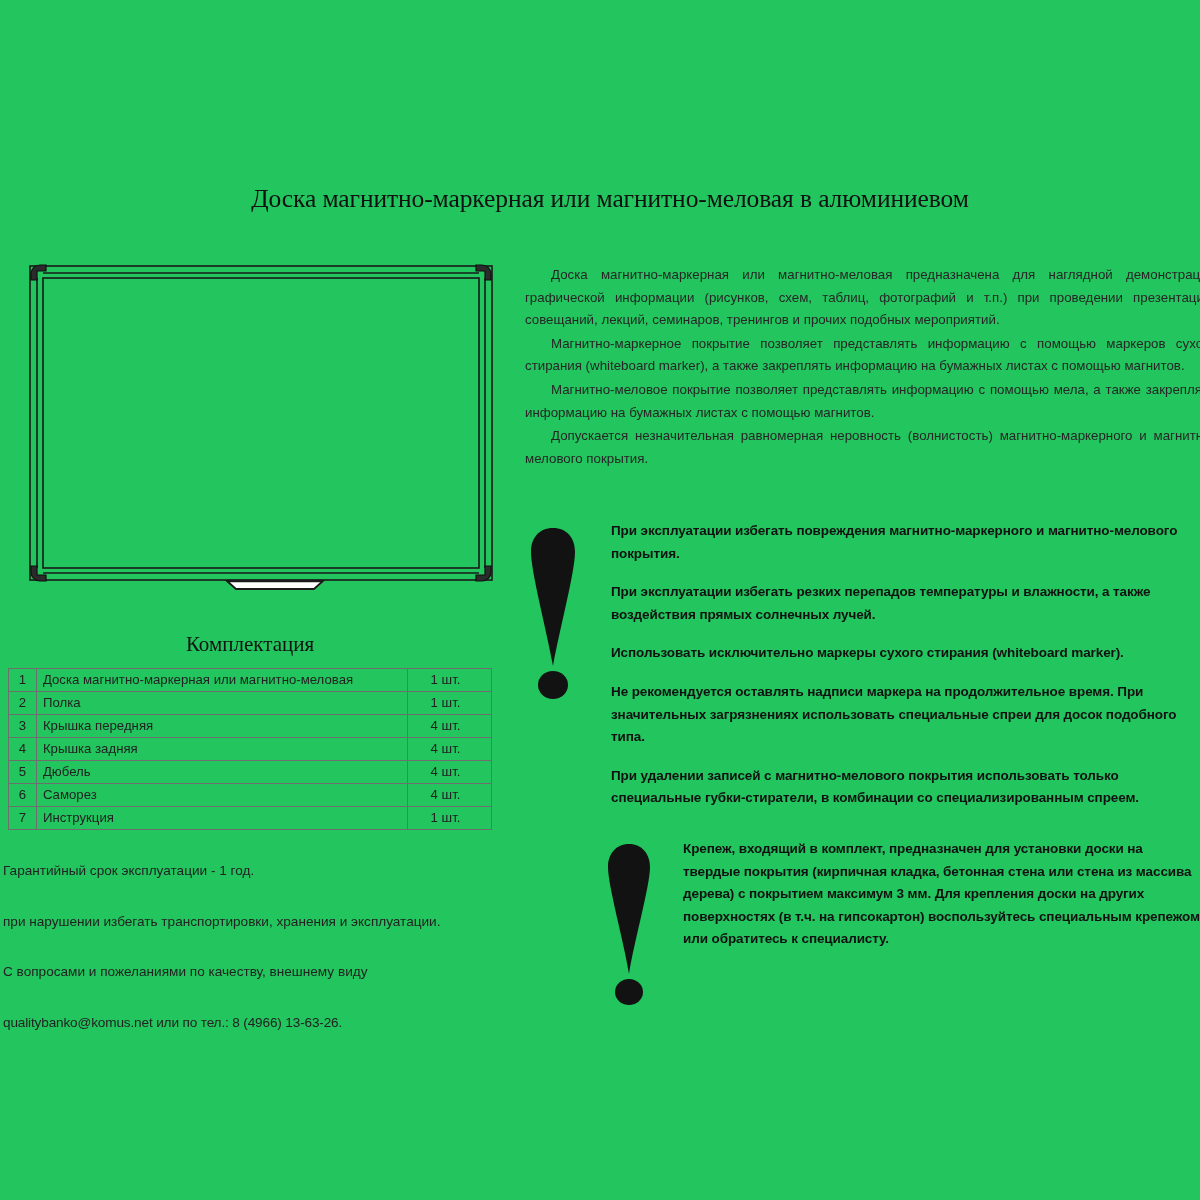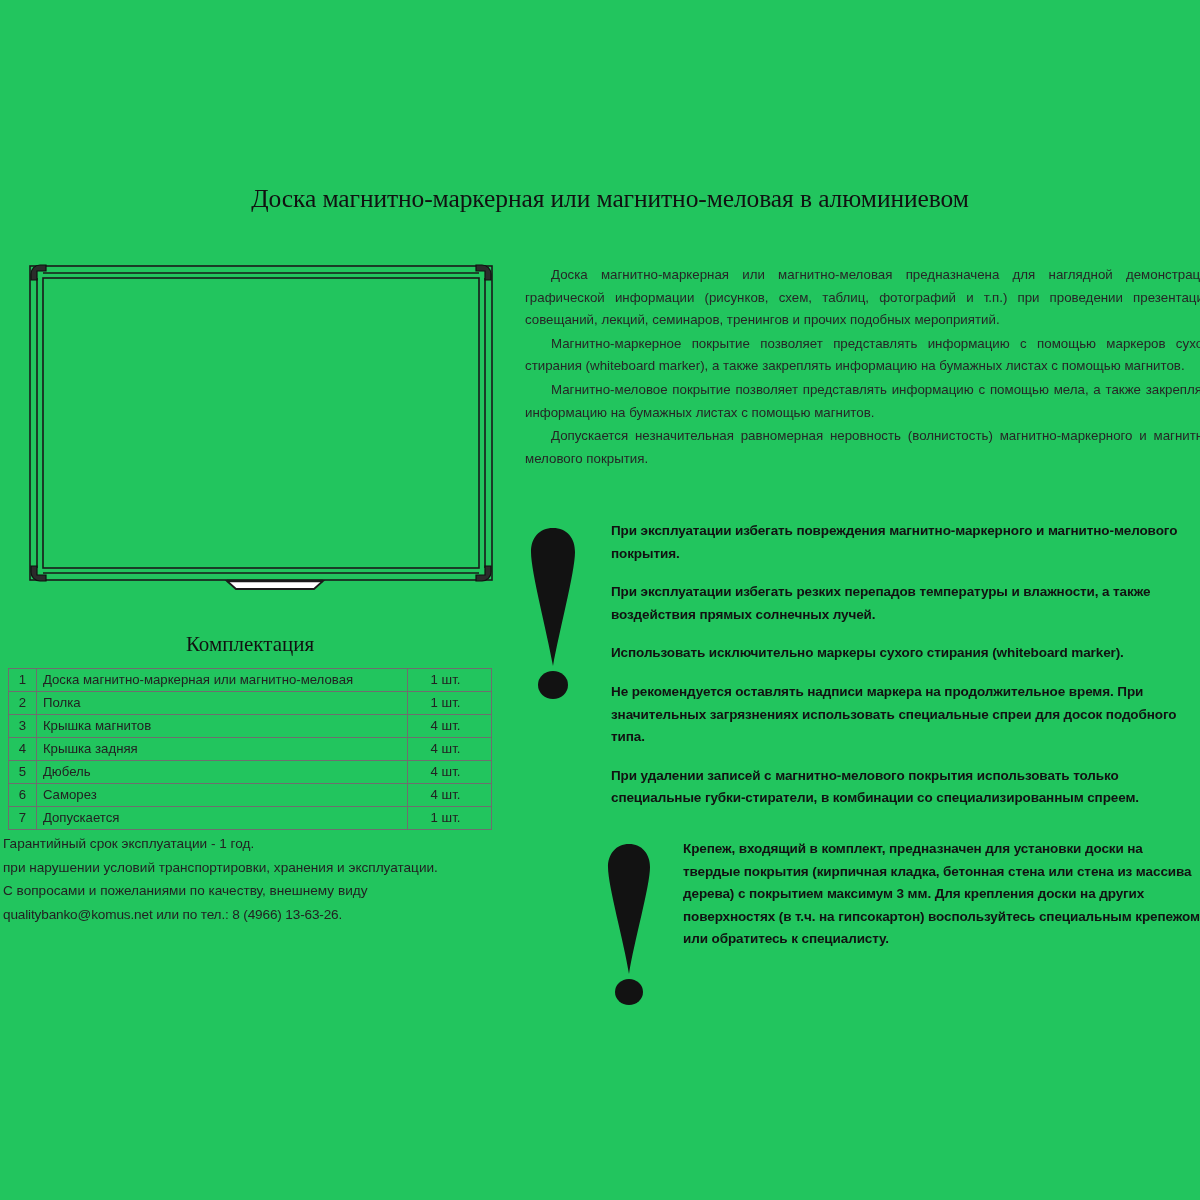--- a/index.html
+++ b/index.html
@@ -92,21 +92,21 @@
   
   .warranty {
     position: absolute;
     left: 3px;
     top: 832px;
     width: 500px;
     font-size: 13.6px;
     line-height: 23.6px;
     color: #222;
   }
-  .warranty .line { white-space: nowrap; }
+  .warranty .line { white-space: nowrap; margin-top: 27px; }
   .warranty .line.bold { font-weight: normal; letter-spacing: -0.15px; }
 
   
   .intro {
     position: absolute;
     left: 525px;
     top: 264px;
     width: 690px;
     font-size: 13.3px;
     line-height: 22.6px;
@@ -190,49 +190,49 @@
         <td class="col-name">Доска магнитно-маркерная или магнитно-меловая</td>
         <td class="col-qty">1 шт.</td>
       </tr>
       <tr>
         <td class="col-num">2</td>
         <td class="col-name">Полка</td>
         <td class="col-qty">1 шт.</td>
       </tr>
       <tr>
         <td class="col-num">3</td>
-        <td class="col-name">Крышка магнитов</td>
+        <td class="col-name">Крышка передняя</td>
         <td class="col-qty">4 шт.</td>
       </tr>
       <tr>
         <td class="col-num">4</td>
         <td class="col-name">Крышка задняя</td>
         <td class="col-qty">4 шт.</td>
       </tr>
       <tr>
         <td class="col-num">5</td>
         <td class="col-name">Дюбель</td>
         <td class="col-qty">4 шт.</td>
       </tr>
       <tr>
         <td class="col-num">6</td>
         <td class="col-name">Саморез</td>
         <td class="col-qty">4 шт.</td>
       </tr>
       <tr>
         <td class="col-num">7</td>
-        <td class="col-name">Допускается</td>
+        <td class="col-name">Инструкция</td>
         <td class="col-qty">1 шт.</td>
       </tr>
     </tbody>
   </table>
 
   <div class="warranty">
     <div class="line">Гарантийный срок эксплуатации - 1 год.</div>
-    <div class="line"> при нарушении условий транспортировки, хранения и эксплуатации.</div>
+    <div class="line"> при нарушении избегать транспортировки, хранения и эксплуатации.</div>
     <div class="line">С вопросами и пожеланиями по качеству, внешнему виду</div>
     <div class="line bold">qualitybanko@komus.net или по тел.: 8 (4966) 13-63-26.</div>
   </div>
 
   <div class="intro">
     <p>Доска магнитно-маркерная или магнитно-меловая предназначена для наглядной демонстрации графической информации (рисунков, схем, таблиц, фотографий и т.п.) при проведении презентаций, совещаний, лекций, семинаров, тренингов и прочих подобных мероприятий.</p>
     <p>Магнитно-маркерное покрытие позволяет представлять информацию с помощью маркеров сухого стирания (whiteboard marker), а также закреплять информацию на бумажных листах с помощью магнитов.</p>
     <p>Магнитно-меловое покрытие позволяет представлять информацию с помощью мела, а также закреплять информацию на бумажных листах с помощью магнитов.</p>
     <p>Допускается незначительная равномерная неровность (волнистость) магнитно-маркерного и магнитно-мелового покрытия.</p>
   </div>

